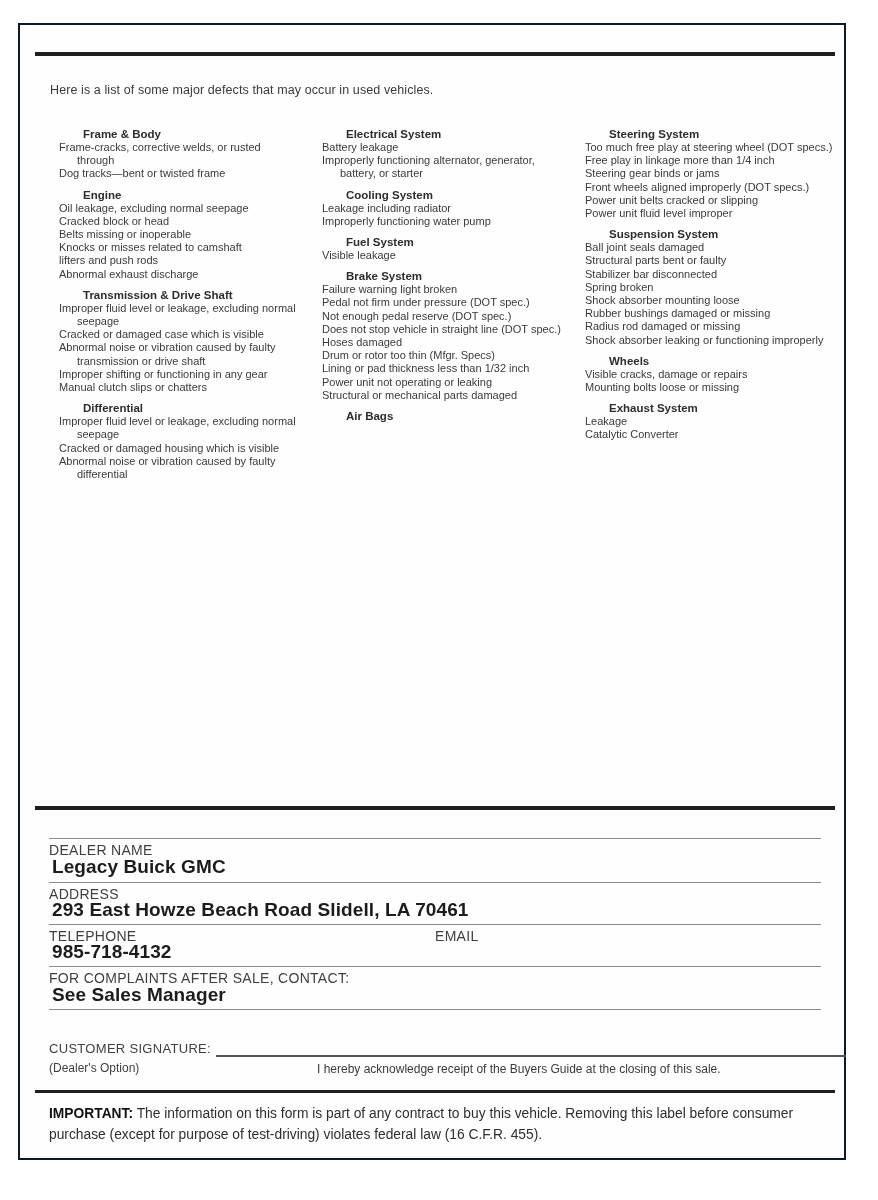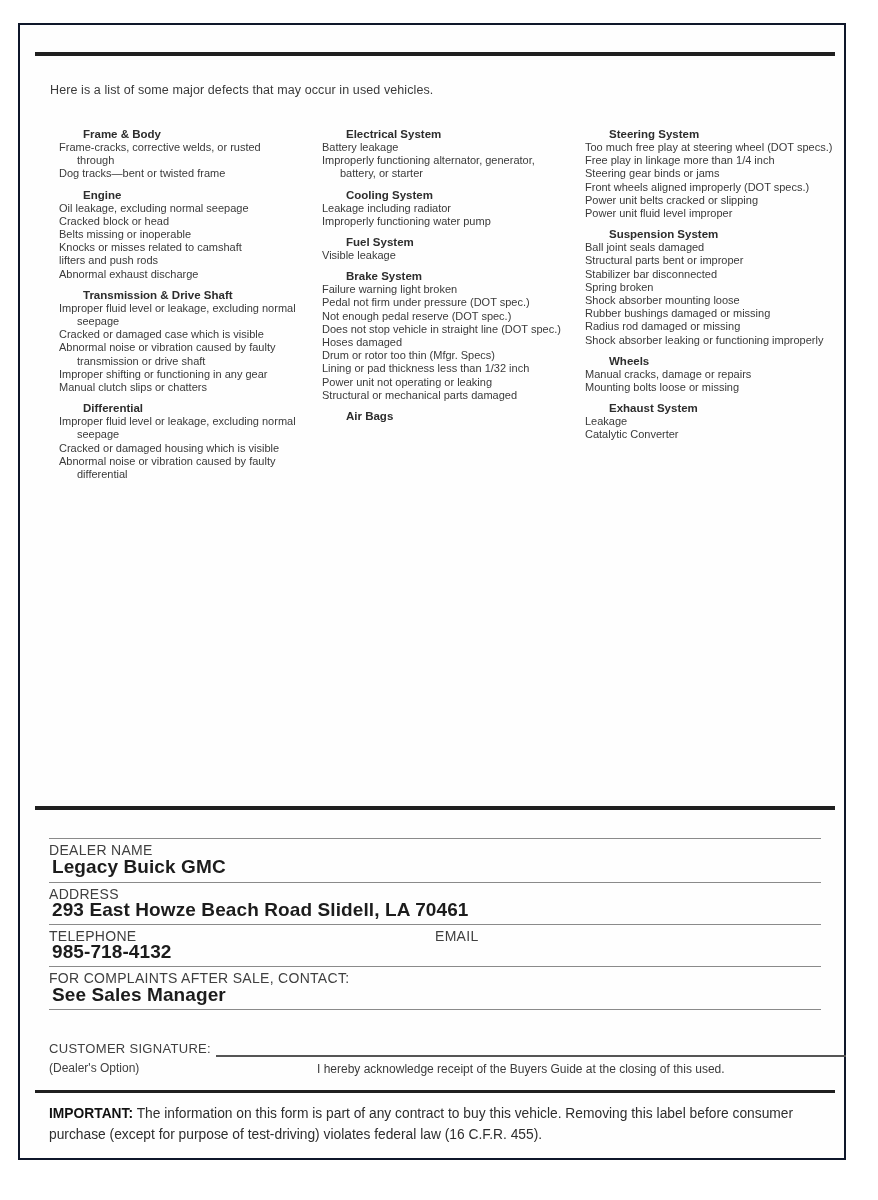--- a/index.html
+++ b/index.html
@@ -130,31 +130,31 @@
         <div class="sec-item">Too much free play at steering wheel (DOT specs.)</div>
         <div class="sec-item">Free play in linkage more than 1/4 inch</div>
         <div class="sec-item">Steering gear binds or jams</div>
         <div class="sec-item">Front wheels aligned improperly (DOT specs.)</div>
         <div class="sec-item">Power unit belts cracked or slipping</div>
         <div class="sec-item">Power unit fluid level improper</div>
       </div>
       <div class="section">
         <div class="sec-title">Suspension System</div>
         <div class="sec-item">Ball joint seals damaged</div>
-        <div class="sec-item">Structural parts bent or improper</div>
+        <div class="sec-item">Structural parts bent or faulty</div>
         <div class="sec-item">Stabilizer bar disconnected</div>
         <div class="sec-item">Spring broken</div>
         <div class="sec-item">Shock absorber mounting loose</div>
         <div class="sec-item">Rubber bushings damaged or missing</div>
         <div class="sec-item">Radius rod damaged or missing</div>
         <div class="sec-item">Shock absorber leaking or functioning improperly</div>
       </div>
       <div class="section">
         <div class="sec-title">Wheels</div>
-        <div class="sec-item">Manual cracks, damage or repairs</div>
+        <div class="sec-item">Visible cracks, damage or repairs</div>
         <div class="sec-item">Mounting bolts loose or missing</div>
       </div>
       <div class="section">
         <div class="sec-title">Exhaust System</div>
         <div class="sec-item">Leakage</div>
         <div class="sec-item">Catalytic Converter</div>
       </div>
     </div>
 
   <div class="rule rule-mid"></div>
@@ -175,21 +175,21 @@
 
   <div class="fline" style="top:941px"></div>
   <div class="flabel" style="left:29px;top:945px">FOR COMPLAINTS AFTER SALE, CONTACT:</div>
   <div class="fvalue" style="left:32px;top:959px">See Sales Manager</div>
 
   <div class="fline" style="top:984px"></div>
 
   <div class="sig-label">CUSTOMER SIGNATURE:</div>
   <div class="sig-line"></div>
   <div class="dealers-option">(Dealer's Option)</div>
-  <div class="ack">I hereby acknowledge receipt of the Buyers Guide at the closing of this used.</div>
+  <div class="ack">I hereby acknowledge receipt of the Buyers Guide at the closing of this sale.</div>
 
   <div class="rule rule-low"></div>
 
   <div class="important">
     <b>IMPORTANT:</b>
     <span> </span><span>The information on this form is part of any contract to buy this vehicle.  Removing this label before consumer purchase (except for purpose of test-driving) violates federal law (16 C.F.R. 455).</span>
   </div>
 
 </div>
 

